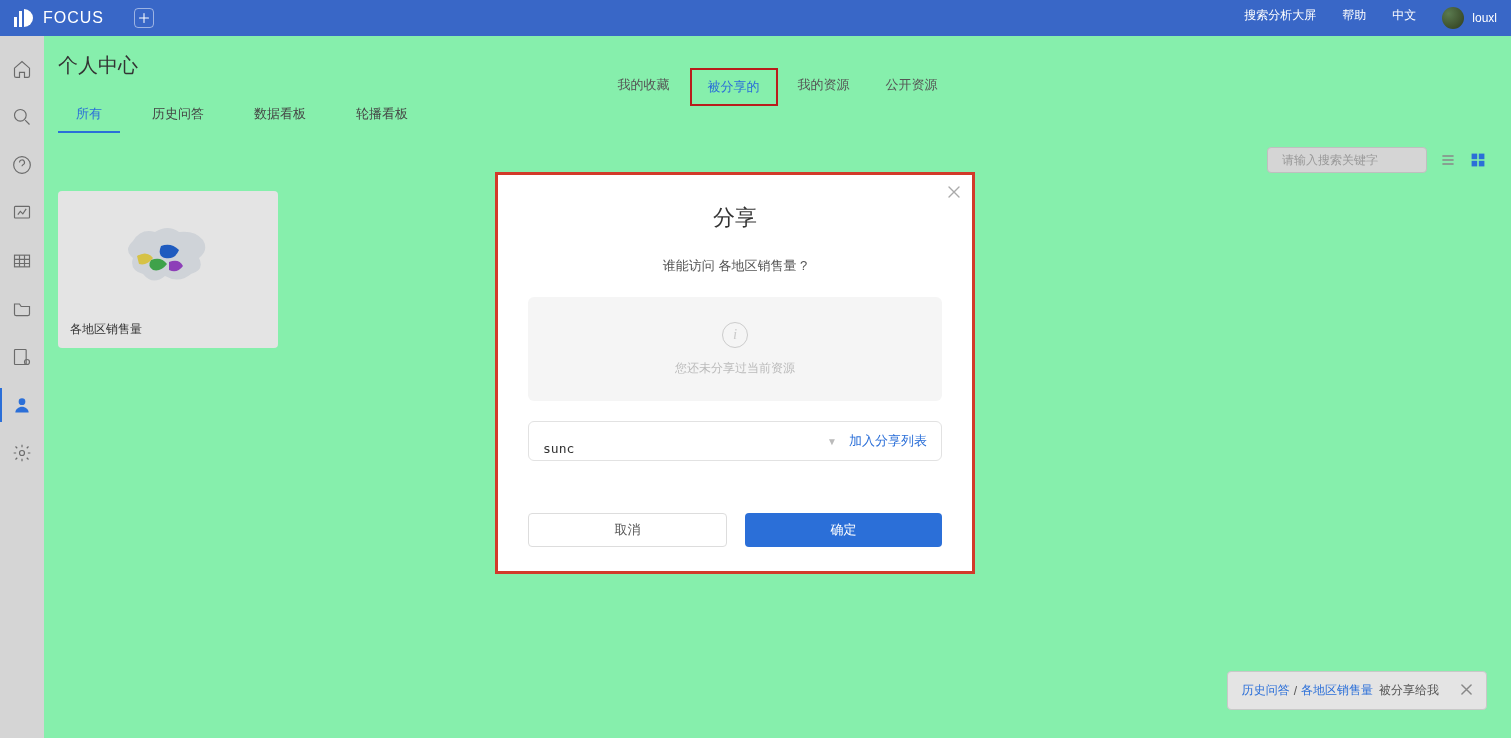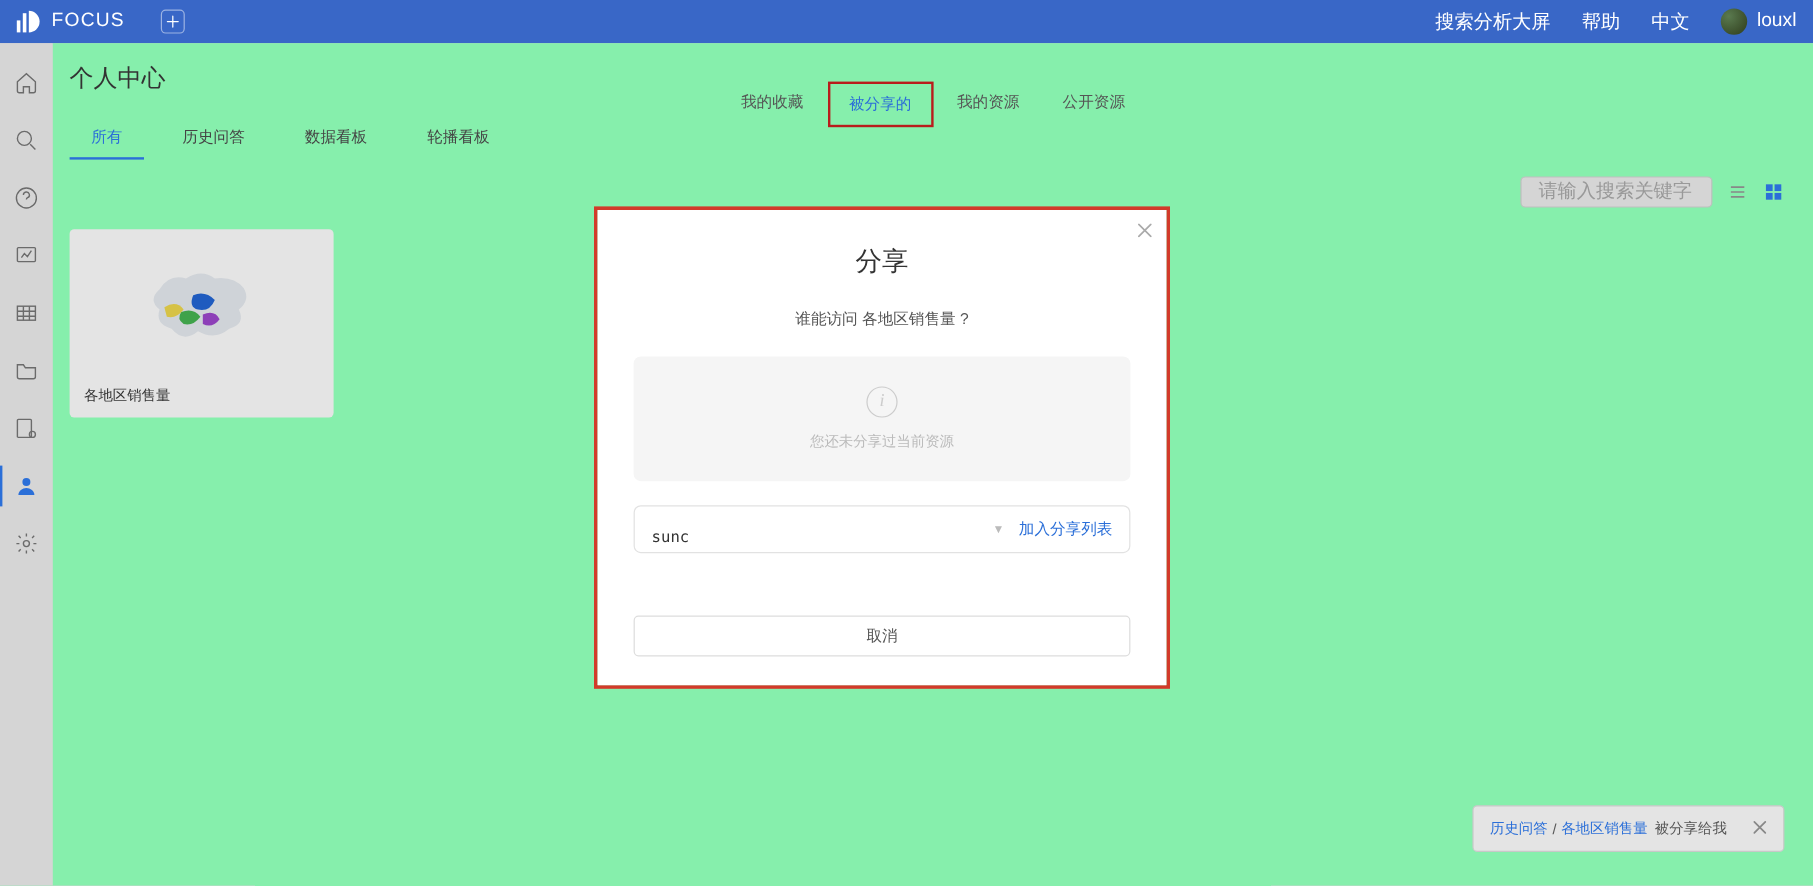--- a/index.html
+++ b/index.html
@@ -8,21 +8,21 @@
 
 .top-header { height: 36px; background: #3967c7; display: flex; align-items: center; padding: 0 14px; color: #fff; }
 .logo-area { display: flex; align-items: center; gap: 6px; }
 .logo-bars { display: flex; align-items: flex-end; gap: 2px; height: 18px; }
 .logo-bars span { width: 3px; background: #fff; display: block; }
 .logo-bars .b1 { height: 10px; }
 .logo-bars .b2 { height: 16px; }
 .logo-bars .b3 { width: 9px; height: 18px; border-radius: 0 9px 9px 0; }
 .logo-text { font-size: 16px; font-weight: 400; letter-spacing: 1px; margin-left: 4px; }
 .plus-btn { width: 20px; height: 20px; border: 1px solid rgba(255,255,255,.5); border-radius: 4px; display: flex; align-items: center; justify-content: center; margin-left: 30px; font-size: 14px; color: #fff; cursor: pointer; }
-.header-right { margin-left: auto; display: flex; align-items: center; gap: 26px; font-size: 16px; }
+.header-right { margin-left: auto; display: flex; align-items: flex-start; gap: 26px; font-size: 12px; }
 .header-link { color: #fff; cursor: pointer; }
 .avatar { width: 22px; height: 22px; border-radius: 50%; background: radial-gradient(circle at 30% 30%, #5a7a4f, #2e3b1b); display: inline-block; }
 .user-area { display: flex; align-items: center; gap: 8px; cursor: pointer; }
 
 
 .sidebar { position: absolute; left: 0; top: 36px; bottom: 0; width: 44px; background: #d5d5d5; display: flex; flex-direction: column; align-items: center; padding-top: 16px; gap: 14px; border-right: 0; }
 .side-icon { width: 44px; height: 34px; display: flex; align-items: center; justify-content: center; color: #6b6b6b; cursor: pointer; position: relative; }
 .side-icon.active { color: #2b6fd8; }
 .side-icon.active::before { content: ""; position: absolute; left: 0; top: 0; bottom: 0; width: 2px; background: #2b6fd8; }
 .side-icon svg { width: 20px; height: 20px; stroke: currentColor; fill: none; stroke-width: 1.4; }
@@ -40,21 +40,21 @@
 
 
 .sub-tabs { display: flex; gap: 14px; margin-top: 18px; padding-left: 14px; }
 .sub-tab { padding: 8px 18px; font-size: 13px; color: #444; cursor: pointer; }
 .sub-tab.active { color: #2b6fd8; border-bottom: 2px solid #2b6fd8; }
 
 
 .tools-row { display: flex; align-items: center; padding: 14px 24px 0 14px; }
 .tools-right { margin-left: auto; display: flex; align-items: center; gap: 12px; }
 .search-box { width: 160px; height: 26px; border: 1px solid #bfbfbf; border-radius: 4px; display: flex; align-items: center; padding: 0 8px; color: #888; background: #d5d5d5; }
-.search-box input { border: none; outline: none; background: transparent; font-size: 16px; flex: 1; color: #333; }
+.search-box input { border: none; outline: none; background: transparent; font-size: 12px; flex: 1; color: #333; }
 .search-box input::placeholder { color: #999; }
 .view-btn { width: 18px; height: 18px; color: #888; cursor: pointer; display: flex; align-items: center; justify-content: center; }
 .view-btn.active { color: #2b6fd8; }
 
 
 .card { width: 220px; margin: 18px 0 0 14px; background: #e4e4e4; border-radius: 4px; padding: 10px; cursor: pointer; }
 .card-img { width: 100%; height: 110px; background: #e4e4e4; display: flex; align-items: center; justify-content: center; }
 .card-title { font-size: 12px; color: #333; margin-top: 10px; padding-left: 2px; }
 
 
@@ -237,20 +237,21 @@
       <div class="info-icon">i</div>
       <div class="empty-text">您还未分享过当前资源</div>
     </div>
     <div class="share-row">
       <input type="text" value="sunc" style="">
       <span class="caret">▼</span>
       <span class="add-link">加入分享列表</span>
     </div>
     <div class="btn-row">
       <div class="btn btn-cancel">取消</div>
+      <div class="btn btn-ok">确定</div>
     </div>
   </div>
 </div>
 
 <div class="toast">
   <span class="tlink">历史问答</span>
   <span class="sep">/</span>
   <span class="tlink">各地区销售量</span>
   <span style="margin-left:6px">被分享给我</span>
   <span class="toast-close">

